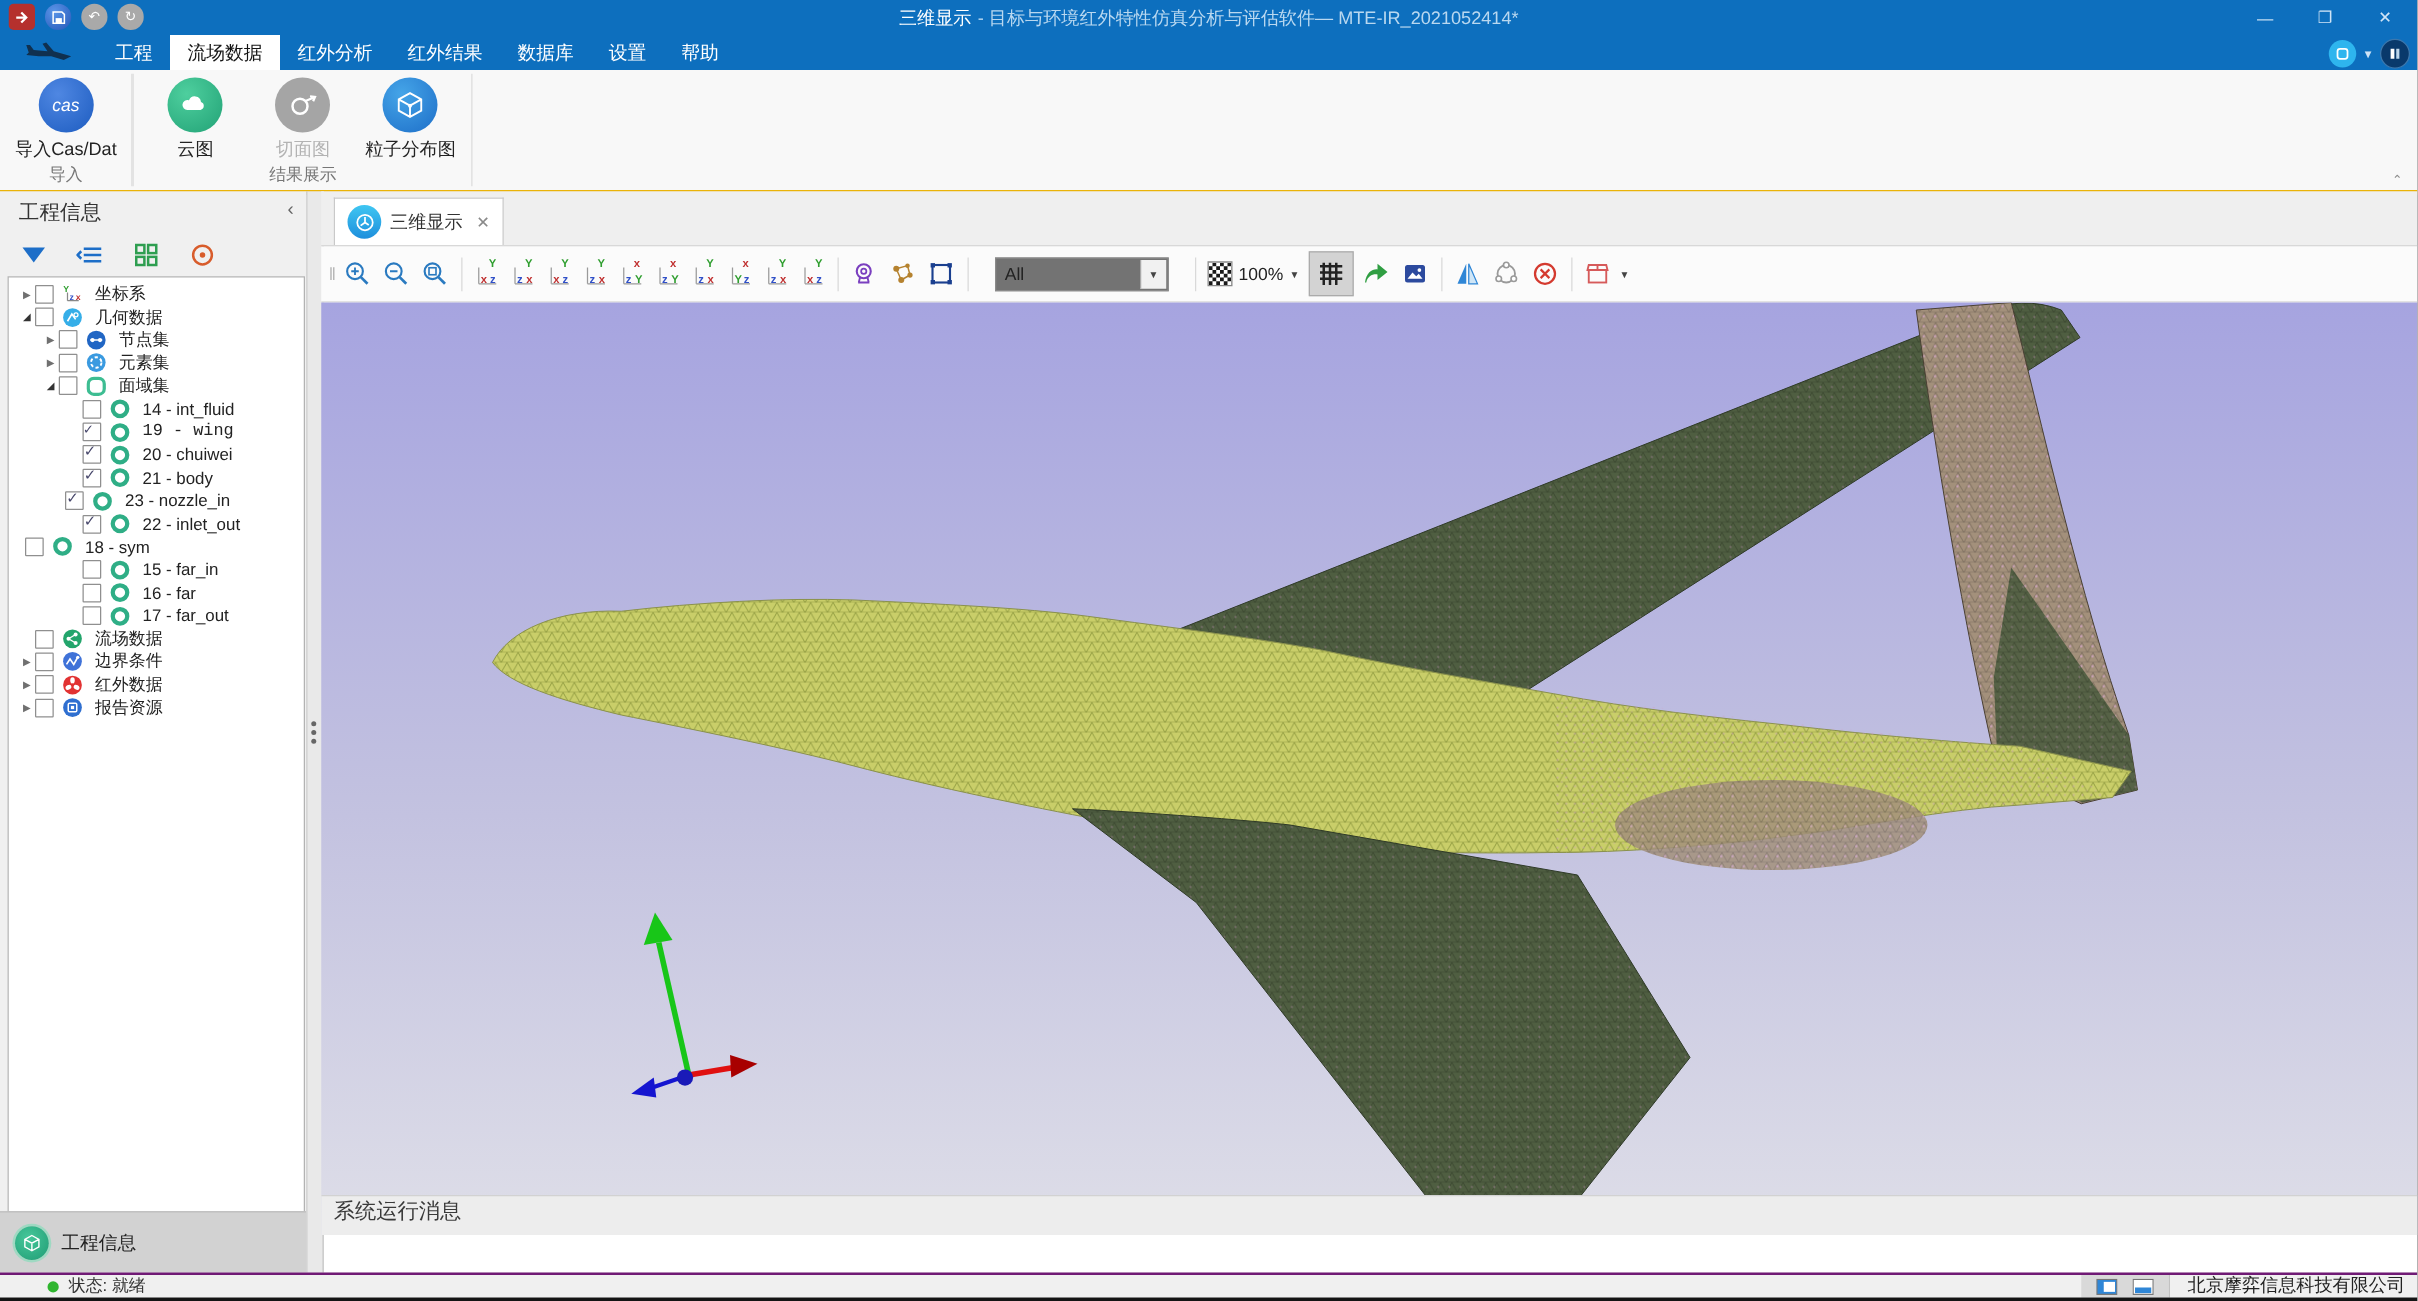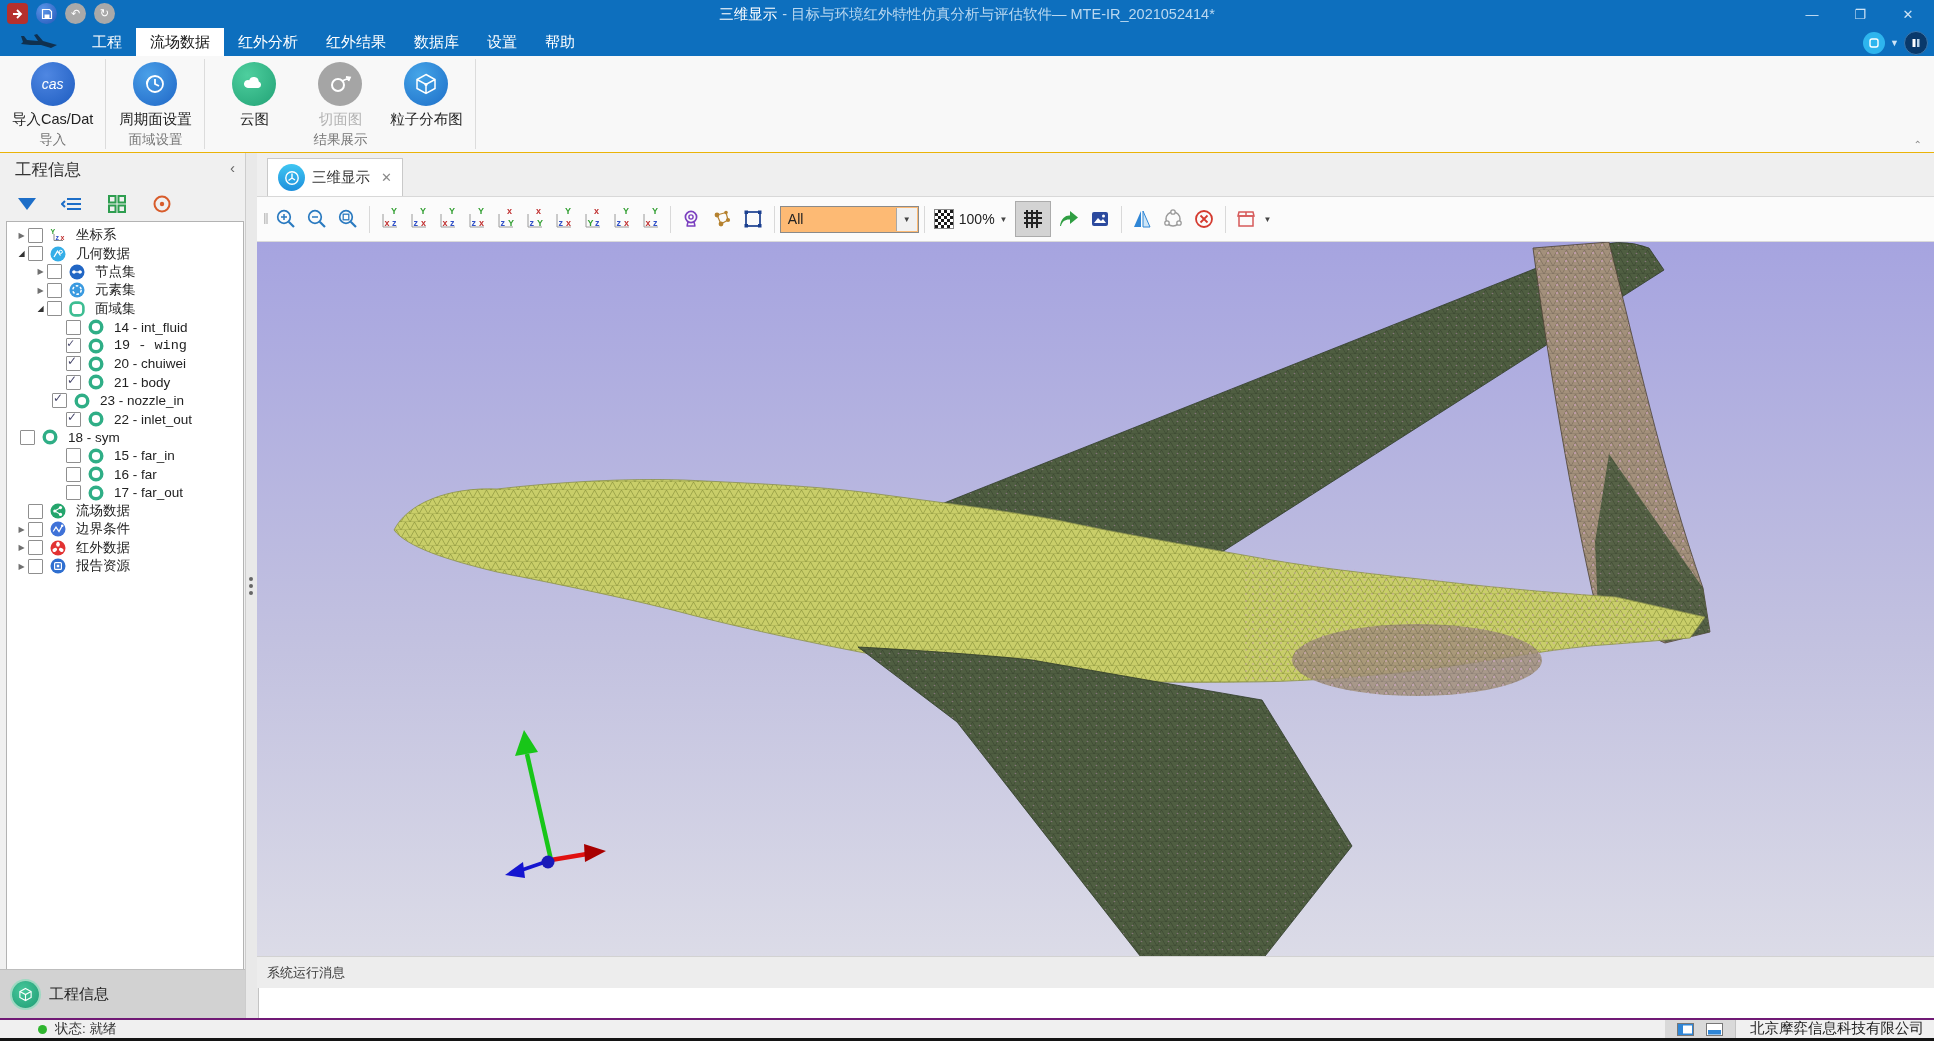--- a/index.html
+++ b/index.html
@@ -71,29 +71,29 @@
   .tab-icon{width:27px;height:27px;border-radius:50%;background:linear-gradient(#3fc6f2,#1e8fdc);display:flex;align-items:center;justify-content:center;}
   .tab-label{font-size:14.5px;color:#333;}
   .tab-close{color:#8a8a8a;font-size:13px;margin-left:4px;}
   .vtoolbar{height:44px;background:#fbfbfb;border-bottom:1px solid #dadada;display:flex;align-items:center;padding-left:4px;}
   .ticn{width:31px;height:31px;display:flex;align-items:center;justify-content:center;flex:none;}
   .ticn svg{display:block;}
   .tsep{width:1px;height:27px;background:#d9d9d9;margin:0 5px;flex:none;}
   .handle{color:#b5b5b5;font-size:14px;letter-spacing:-2px;margin:0 4px 0 2px;}
   .viewicons{display:flex;}
   .vic{width:29px;height:30px;position:relative;flex:none;}
-  .combo{width:130px;height:25px;border:1px solid #8a8a8a;background:#fdba74;display:flex;align-items:center;font-size:14px;color:#222;padding-left:7px;position:relative;margin:0 0;flex:none;}
+  .combo{width:130px;height:25px;border:1px solid #8a8a8a;background:#737373;display:flex;align-items:center;font-size:14px;color:#222;padding-left:7px;position:relative;margin:0 16px;flex:none;}
   .combo .cbtn{position:absolute;right:1px;top:1px;bottom:1px;width:20px;background:#f1f1f1;border-left:1px solid #a8a8a8;display:flex;align-items:center;justify-content:center;font-size:8px;color:#444;}
   .zoomlvl{display:flex;align-items:center;gap:5px;font-size:14px;color:#222;margin:0 4px;flex:none;}
   .checker{width:18px;height:18px;background:
      repeating-conic-gradient(#1a1a1a 0% 25%, #fff 0% 50%) 0 0/6px 6px;border:1px solid #888;}
   .caret-s{font-size:8px;color:#444;}
   .grid-btn{width:34px;height:34px;background:#d3d3d3;border:1px solid #ababab;display:flex;align-items:center;justify-content:center;margin:0 3px;flex:none;}
   .viewport{position:absolute;top:89px;left:0;right:0;bottom:31px;background:linear-gradient(#a6a4e0,#c3c2e0 55%,#dedee8);overflow:hidden;}
-  .msgbar{position:absolute;left:0;right:0;bottom:0;height:31px;background:#ededed;border-top:1px solid #d2d2d2;display:flex;align-items:center;padding-left:10px;font-size:13px;color:#3a3a3a;}
+  .msgbar{position:absolute;left:0;right:0;bottom:0;height:31px;background:#ededed;border-top:1px solid #d2d2d2;display:flex;padding-left:10px;font-size:17px;color:#3a3a3a;}
   
   .statusbar{position:absolute;left:0;right:0;bottom:3px;height:18px;background:#f0f0f0;border-top:2px solid #701a75;display:flex;align-items:center;font-size:13.5px;color:#333;}
   .sdot{width:9px;height:9px;border-radius:50%;background:#2fb52f;margin:0 8px 0 38px;}
   .sb-right{margin-left:auto;display:flex;align-items:flex-end;height:100%;}
   .sb-chip{background:#d9d9d9;height:100%;display:flex;align-items:center;gap:12px;padding:0 12px;}
   .sb-div{width:1px;height:100%;background:#c2c2c2;margin-right:14px;}
   .company{margin-right:10px;font-size:14.5px;color:#222;}
   .blackstrip{position:absolute;left:0;right:0;bottom:0;height:3px;background:#141414;}
 </style>
 </head>
@@ -165,35 +165,20 @@
           <div class="rbtn">
             <div class="ricon cas-icon">
               <span>cas</span>
             </div>
             <div class="rlabel">导入Cas/Dat</div>
           </div>
         </div>
       <div class="rgname">导入</div>
     </div>
     <div class="rsep"></div>
-    <div class="rgroup">
-      <div class="rbtns">
-          <div class="rbtn">
-            <div class="ricon clock-icon">
-              <svg width="24" height="24" viewBox="0 0 24 24">
-                <circle cx="12" cy="12" r="8" fill="none" stroke="#fff" stroke-width="1.8"></circle>
-                <path d="M12,7 V12 L16,14" stroke="#fff" stroke-width="1.8" fill="none"></path>
-                <path d="M4,12 A8,8 0 0,1 8,5" stroke="#fff" stroke-width="1.8" fill="none"></path>
-              </svg>
-            </div>
-            <div class="rlabel">周期面设置</div>
-          </div>
-        </div>
-      <div class="rgname">面域设置</div>
-    </div>
     <div class="rsep"></div>
     <div class="rgroup">
       <div class="rbtns">
           <div class="rbtn">
             <div class="ricon cloud-icon">
               <svg width="26" height="26" viewBox="0 0 26 26">
                 <path d="M7,17 a4,4 0 1,1 1.2-7.8 a5,5 0 0,1 9.6,1.3 a3.4,3.4 0 0,1 -0.4,6.5 Z" fill="#fff"></path>
               </svg>
             </div>
             <div class="rlabel">云图</div>

